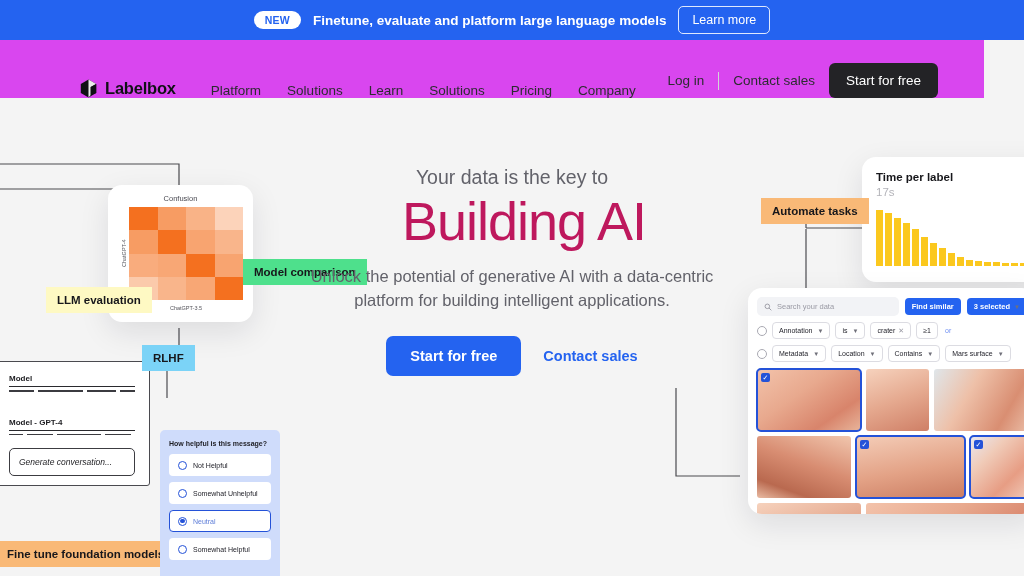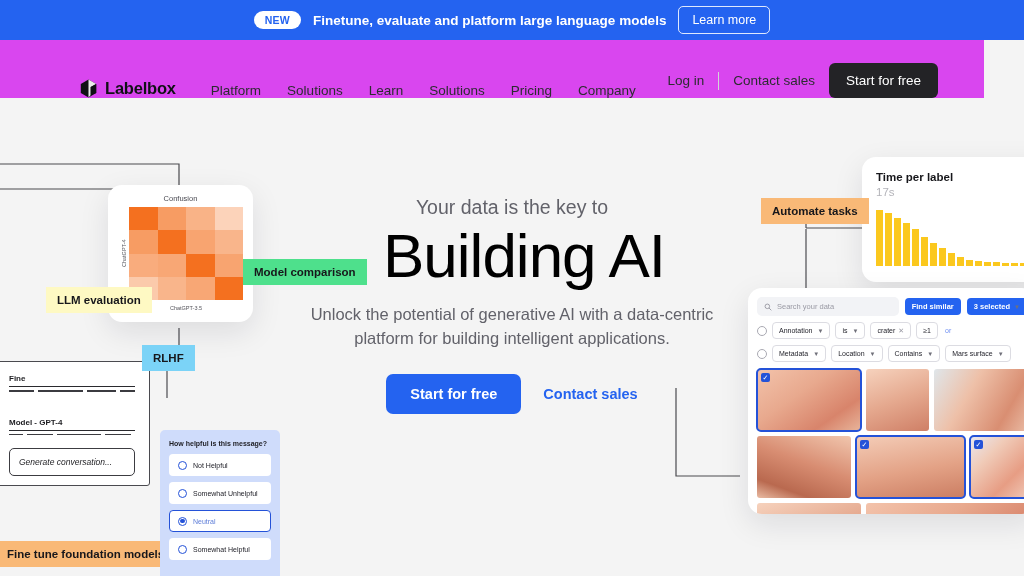--- a/index.html
+++ b/index.html
@@ -40,22 +40,22 @@
   .nav-right { margin-left: auto; margin-right: 46px; display: flex; align-items: center; gap: 14px; }
   .nav-divider { width: 1px; height: 18px; background: #d3d3d6; }
   .nav-cta {
     background: #232326; color: #fff; font-size: 13.5px; border-radius: 6px;
     padding: 10px 17px; cursor: pointer; white-space: nowrap;
   }
 
   
   .hero { position: absolute; left: 0; top: 98px; width: 1024px; height: 478px; z-index: 20;
           display: flex; flex-direction: column; align-items: center; pointer-events: none; }
-  .hero-kicker { margin-top: 98px; font-size: 19.5px; color: #62626a; }
-  .hero-title { font-size: 62px; line-height: 1.02; color: #000000; font-weight: normal;
+  .hero-kicker { margin-top: 68px; font-size: 19.5px; color: #62626a; }
+  .hero-title { font-size: 54px; line-height: 1.02; color: #be185d; font-weight: normal;
                 letter-spacing: -1px; margin-top: 5px; margin-left: 24px; }
   .hero-sub { margin-top: 16px; width: 455px; text-align: center; font-size: 16.5px;
               line-height: 1.42; color: #62626a; }
   .hero-actions { margin-top: 24px; display: flex; align-items: center; gap: 22px; pointer-events: auto; }
   .btn-primary { background: #2463f0; color: #fff; font-size: 14.5px; font-weight: bold;
                  border-radius: 7px; padding: 12px 24px; cursor: pointer; }
   .btn-text { color: #2463f0; font-size: 14.5px; font-weight: bold; cursor: pointer; }
 
   
   .lines { position: absolute; left: 0; top: 98px; width: 1024px; height: 478px; z-index: 1; }
@@ -236,21 +236,21 @@
     <div class="conf-xlab">ChatGPT-3.5</div>
   </div>
 
   <div class="badge" id="badge-llm">LLM evaluation</div>
   <div class="badge" id="badge-model">Model comparison</div>
   <div class="badge" id="badge-rlhf">RLHF</div>
   <div class="badge" id="badge-auto">Automate tasks</div>
   <div class="badge" id="badge-fine">Fine tune foundation models</div>
 
   <div id="conv-card">
-    <div class="conv-label">Fine</div>
+    <div class="conv-label">Model</div>
     <div class="conv-rule"></div>
     <div class="conv-dashes">
       <i style="width:26px"></i>
         <i style="width:48px"></i>
         <i style="width:30px"></i>
         <i style="width:16px"></i>
     </div>
     <div class="conv-label" style="margin-top:26px">Model - GPT-4</div>
     <div class="conv-rule"></div>
     <div class="conv-dashes">

